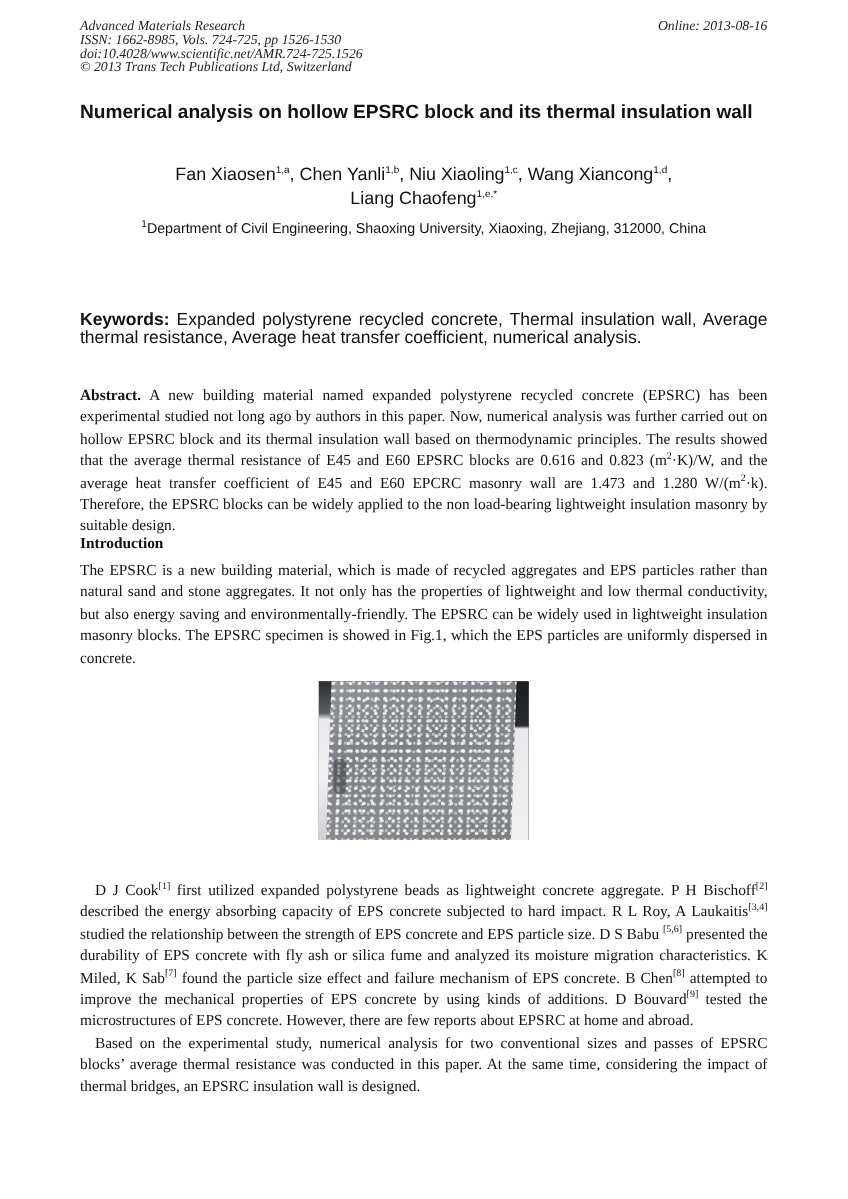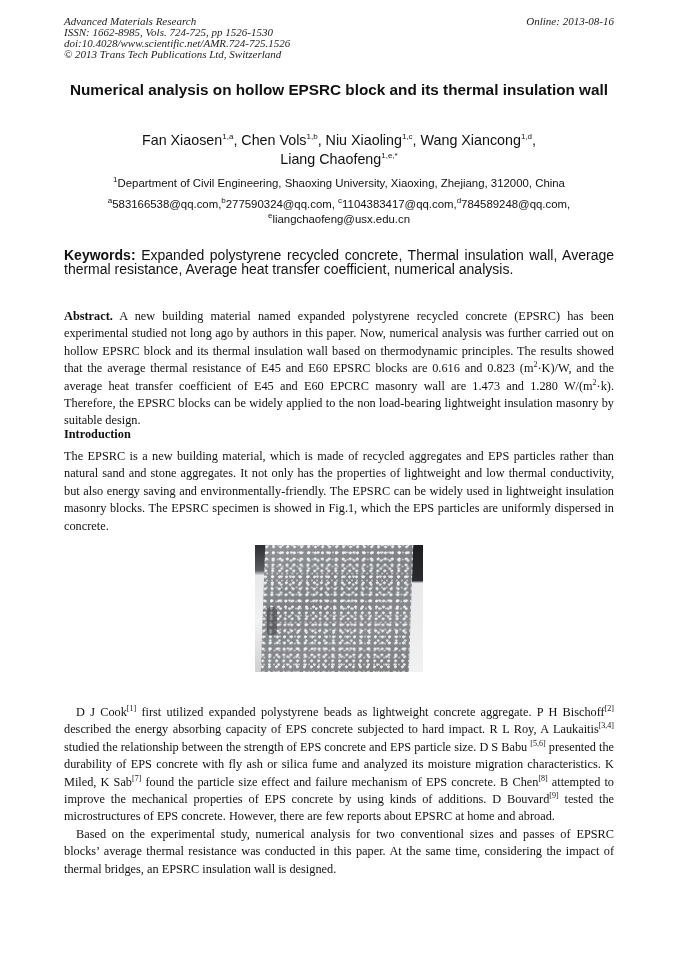--- a/index.html
+++ b/index.html
@@ -1,21 +1,21 @@
 <!DOCTYPE html>
 <html><head>
 <meta charset="utf-8">
 <style>
   html, body { margin: 0; padding: 0; background: #ffffff; }
   body { width: 678px; height: 959px; position: relative; overflow: hidden; color: #111; }
   .page { position: absolute; left: 0; top: 0; width: 678px; height: 959px; background: #fff; }
   .hdr { position: absolute; font-family: "Liberation Serif", serif; font-style: italic; font-size: 11px; line-height: 11px; color: #222; }
   .hdr-left { left: 64px; top: 16px; }
   .hdr-right { right: 64px; top: 16px; text-align: right; }
-  .title { position: absolute; left: 64px; width: 550px; top: 81px; text-align: center; font-family: "Liberation Sans", sans-serif; font-weight: bold; font-size: 15.3px; line-height: 18px; }
+  .title { position: absolute; left: 64px; width: 550px; top: 81px; font-family: "Liberation Sans", sans-serif; font-weight: bold; font-size: 15.3px; line-height: 18px; }
   .authors { position: absolute; left: 64px; width: 550px; top: 131px; text-align: center; font-family: "Liberation Sans", sans-serif; font-size: 14.3px; line-height: 19px; }
   .authors sup, .aff sup, .emails sup { font-size: 8px; line-height: 0; vertical-align: super; }
   .aff { position: absolute; left: 64px; width: 550px; top: 177px; text-align: center; font-family: "Liberation Sans", sans-serif; font-size: 11.4px; line-height: 13px; }
   .emails { position: absolute; left: 64px; width: 550px; top: 197px; text-align: center; font-family: "Liberation Sans", sans-serif; font-size: 11.4px; line-height: 15px; }
   .keywords { position: absolute; left: 64px; width: 550px; top: 248px; text-align: justify; font-family: "Liberation Sans", sans-serif; font-size: 14px; line-height: 14px; }
   .keywords b { font-weight: bold; }
   .para { position: absolute; left: 64px; width: 550px; font-family: "Liberation Serif", serif; font-size: 12.3px; line-height: 17.4px; text-align: justify; }
   .para b { font-weight: bold; }
   .para sup { font-size: 8px; line-height: 0; vertical-align: super; }
   .abstract { top: 292px; margin-top: 16px; }
@@ -46,32 +46,28 @@
     <div>ISSN: 1662-8985, Vols. 724-725, pp 1526-1530</div>
     <div>doi:10.4028/www.scientific.net/AMR.724-725.1526</div>
     <div>© 2013 Trans Tech Publications Ltd, Switzerland</div>
   </div>
   <div class="hdr hdr-right">Online: 2013-08-16</div>
 
   <div class="title">Numerical analysis on hollow EPSRC block and its thermal insulation wall</div>
 
   <div class="authors">
     <span>Fan Xiaosen</span><sup>1,a</sup>,
-    <span>Chen Vols</span><sup>1,b</sup>,
+    <span>Chen Yanli</span><sup>1,b</sup>,
     <span>Niu Xiaoling</span><sup>1,c</sup>,
     <span>Wang Xiancong</span><sup>1,d</sup>,<br>
     <span>Liang Chaofeng</span><sup>1,e,*</sup>
   </div>
 
   <div class="aff"><sup>1</sup><span>Department of Civil Engineering, Shaoxing University, Xiaoxing, Zhejiang, 312000, China</span></div>
 
-  <div class="emails">
-    <sup>a</sup><span>583166538@qq.com</span>,<sup>b</sup><span>277590324@qq.com</span>, <sup>c</sup><span>1104383417@qq.com</span>,<sup>d</sup><span>784589248@qq.com</span>,<br>
-    <sup>e</sup><span>liangchaofeng@usx.edu.cn</span>
-  </div>
 
   <div class="keywords"><b>Keywords:</b> <span>Expanded polystyrene recycled concrete, Thermal insulation wall, Average thermal resistance, Average heat transfer coefficient, numerical analysis.</span></div>
 
   <div class="para abstract"><b>Abstract.</b> <span>A new building material named expanded polystyrene recycled concrete (EPSRC) has been experimental studied not long ago by authors in this paper. Now, numerical analysis was further carried out on hollow EPSRC block and its thermal insulation wall based on thermodynamic principles. The results showed that the average thermal resistance of E45 and E60 EPSRC blocks are 0.616 and 0.823 (m</span><sup>2</sup><span>·K)/W, and the average heat transfer coefficient of  E45 and E60 EPCRC masonry wall are 1.473 and 1.280 W/(m</span><sup>2</sup><span>·k). Therefore, the EPSRC blocks can be widely applied to the non load-bearing lightweight insulation masonry by suitable design.</span></div>
 
   <div class="heading">Introduction</div>
 
   <div class="para intro">The EPSRC is a new building material, which is made of recycled aggregates and EPS particles rather than natural sand and stone aggregates. It not only has the properties of lightweight and low thermal conductivity, but also energy saving and environmentally-friendly. The EPSRC can be widely used in lightweight insulation masonry blocks. The EPSRC specimen is showed in Fig.1, which the EPS particles are uniformly dispersed in concrete.</div>
 
   <div class="figure">

